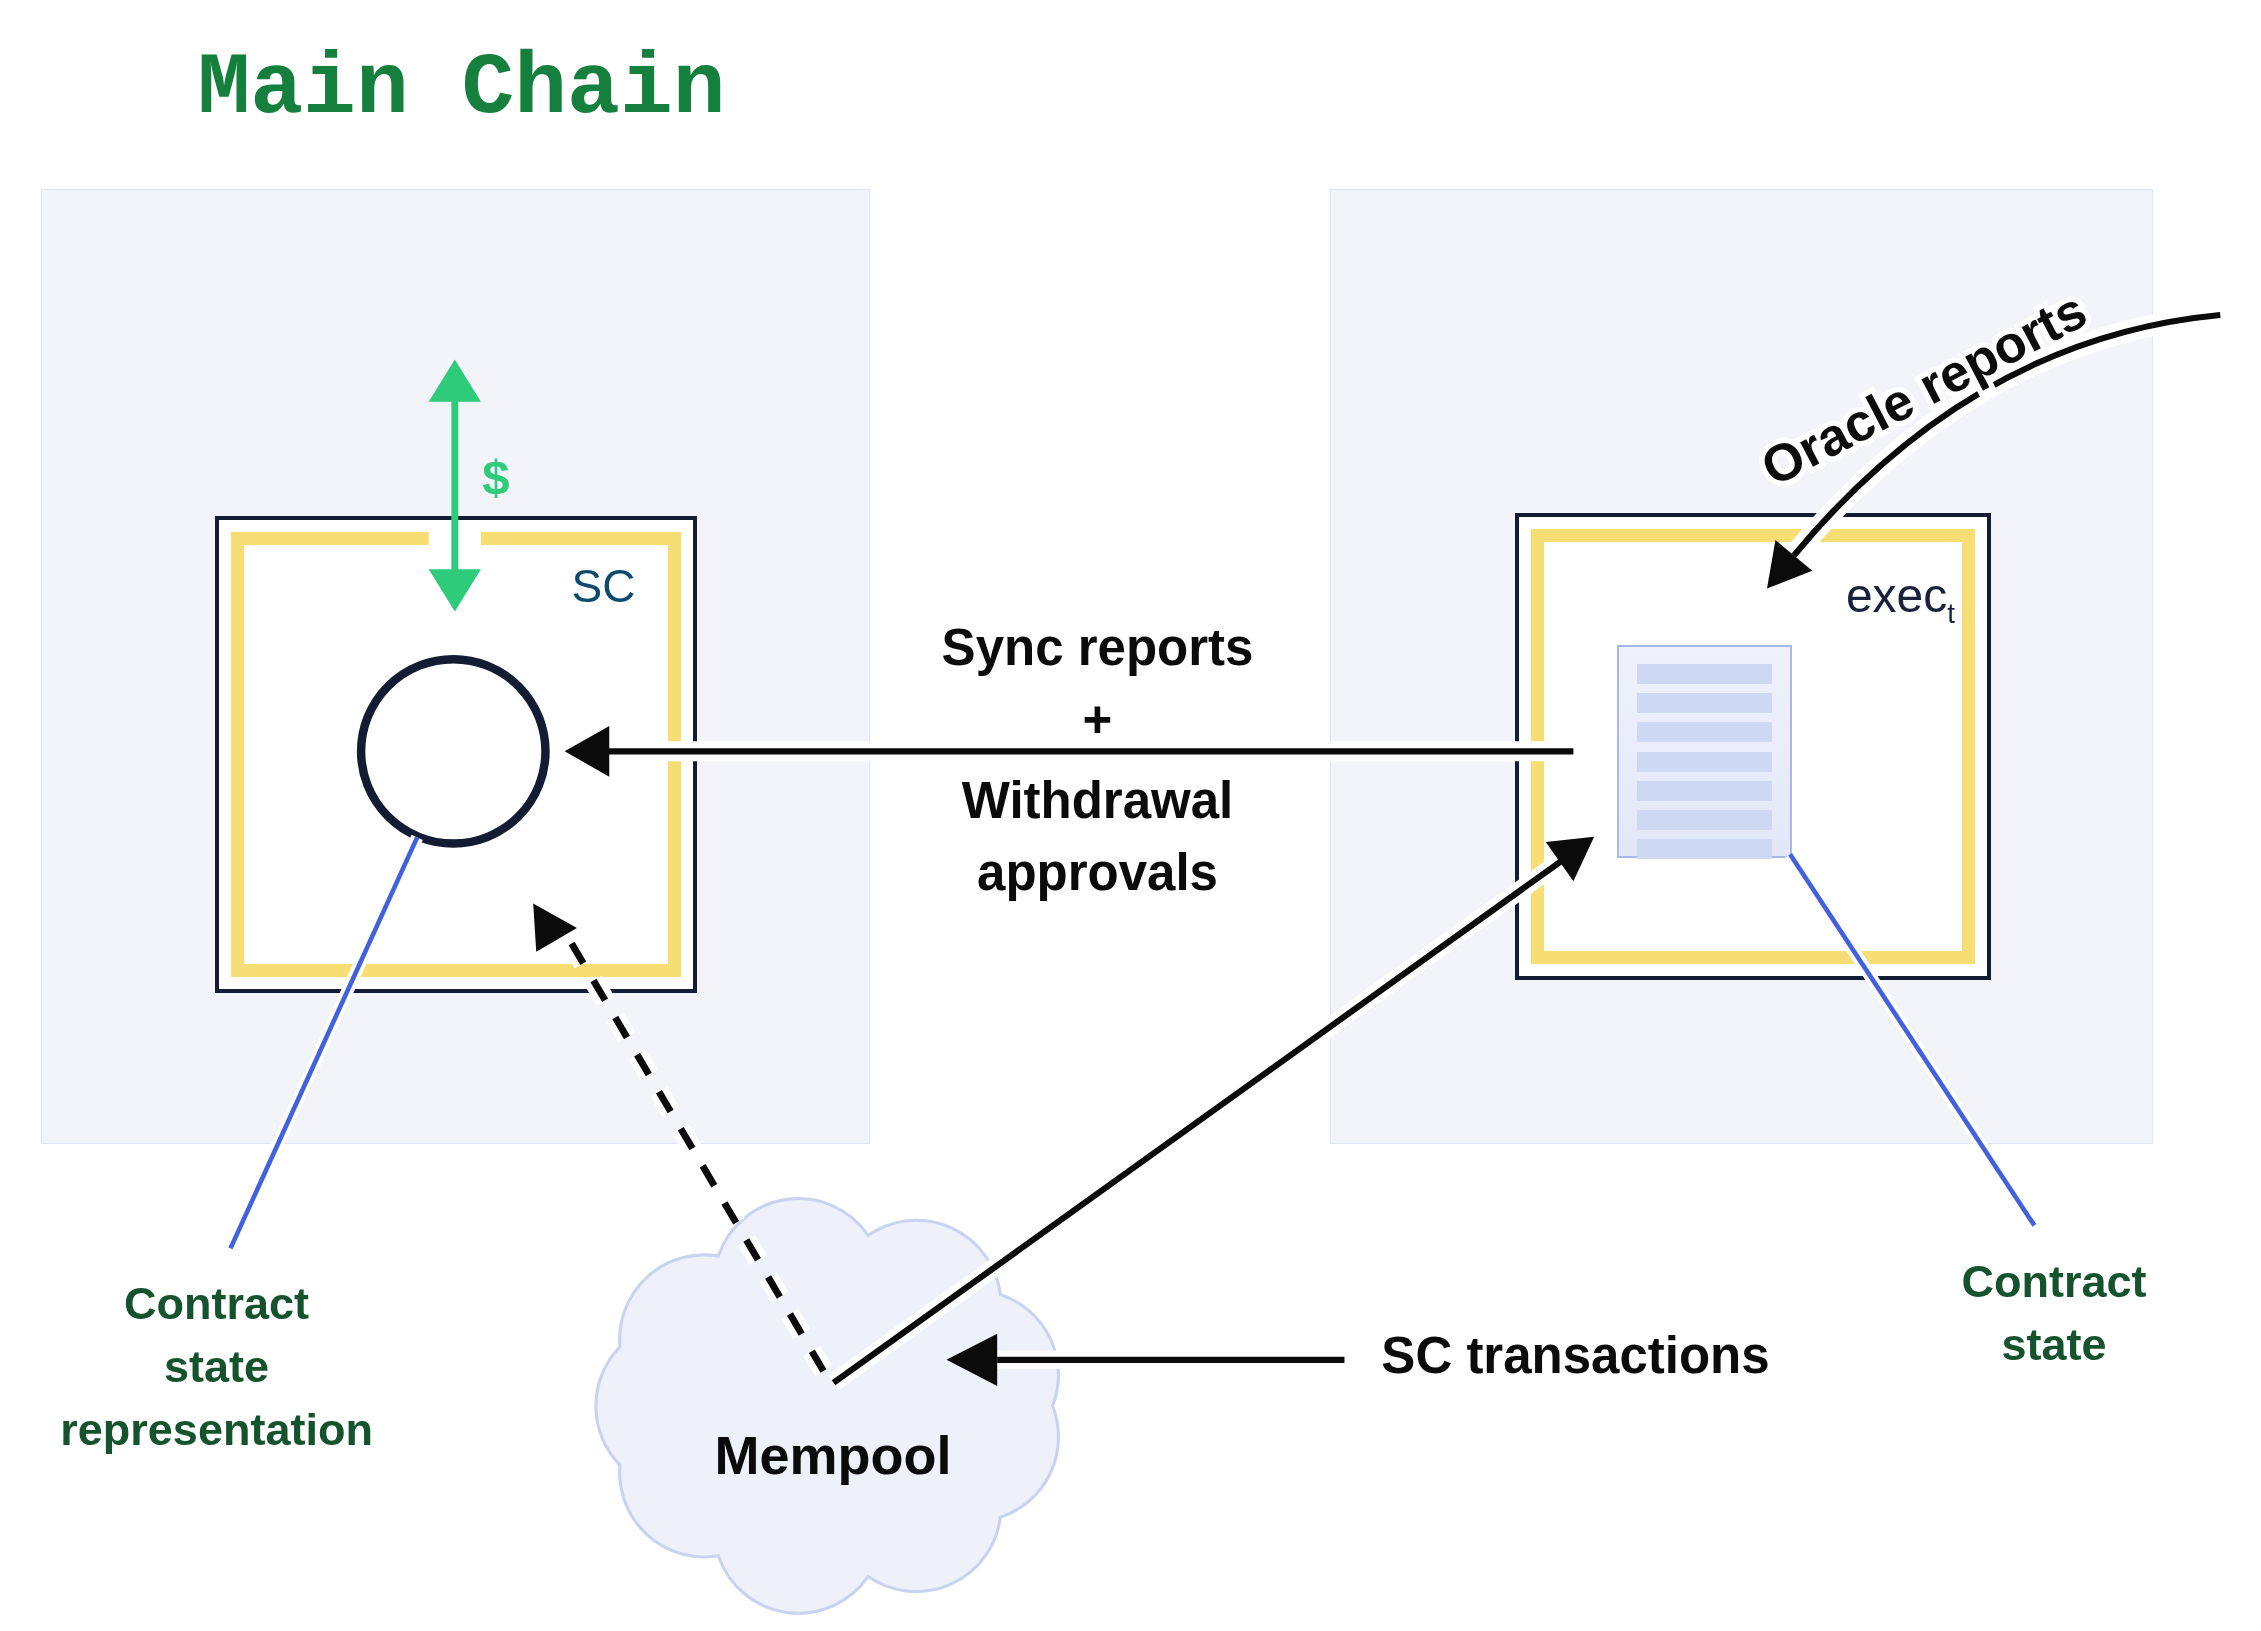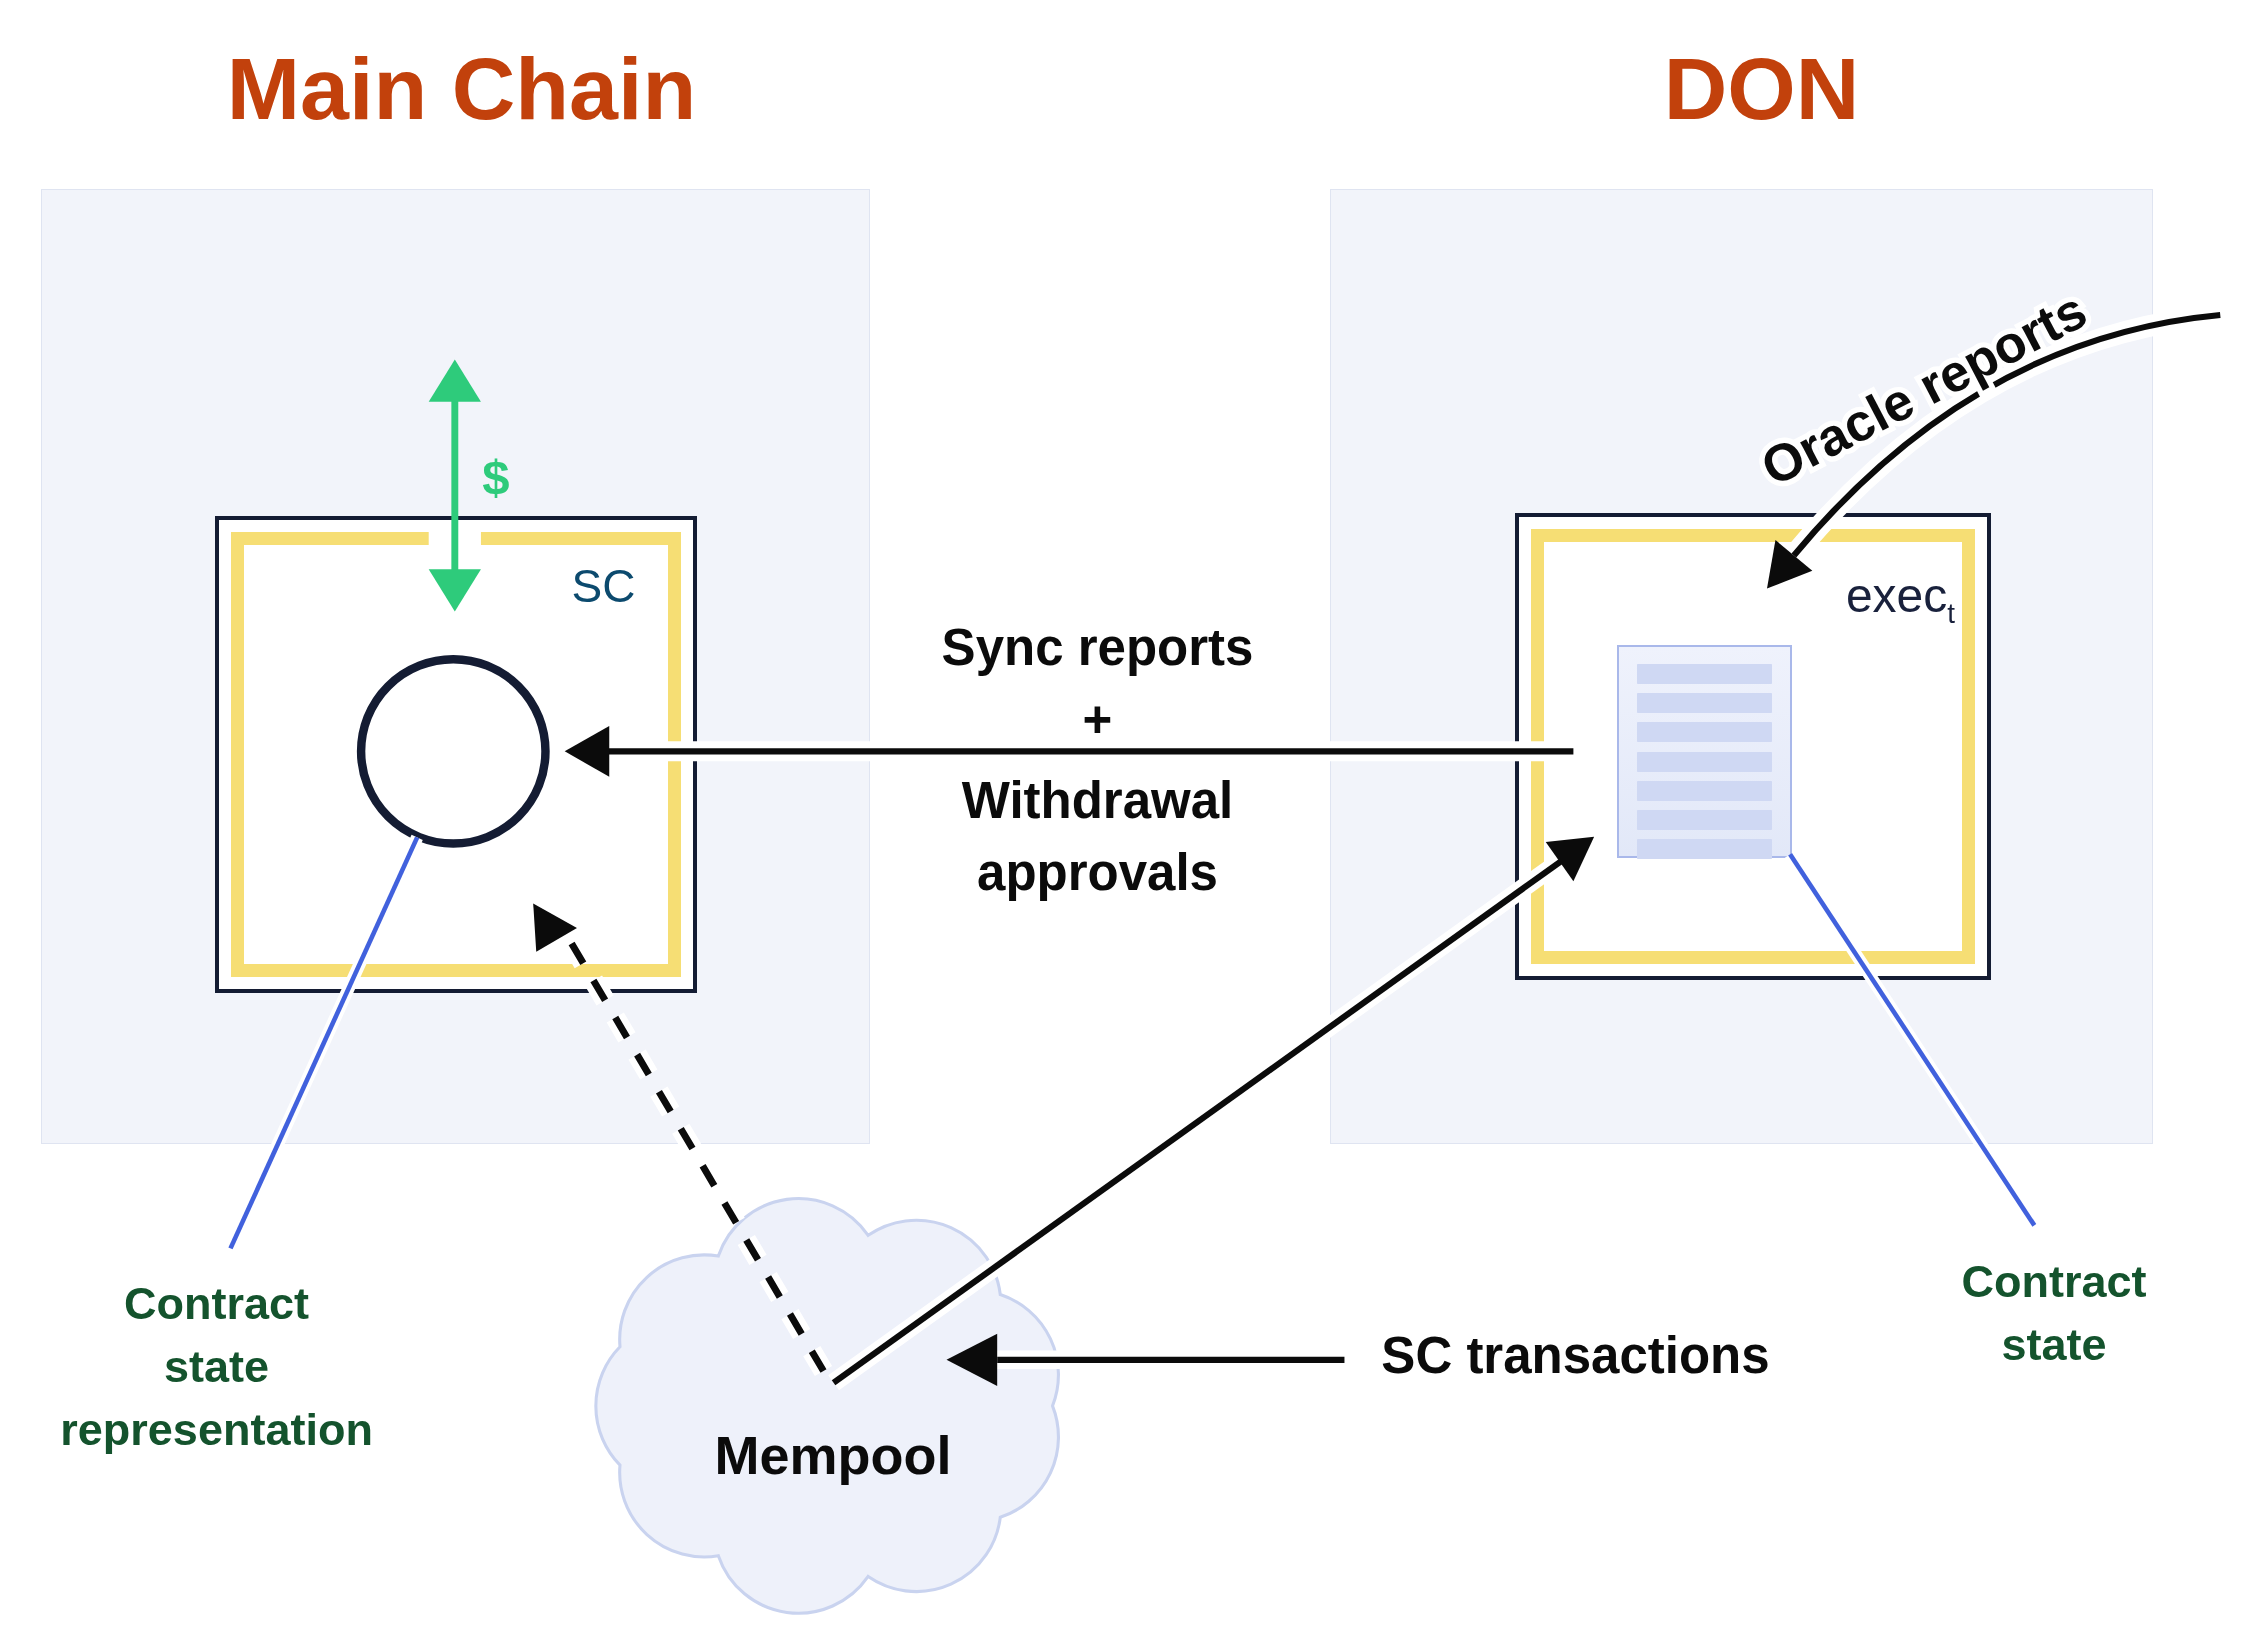--- a/index.html
+++ b/index.html
@@ -5,23 +5,24 @@
   html,body{margin:0;padding:0;background:#ffffff;}
   .stage{
     position:relative;
     width:2261px;height:1631px;
     background:#ffffff;
     font-family:"Liberation Sans", sans-serif;
     overflow:hidden;
   }
   .abs{position:absolute;}
   .title{
-    font-size:88px;font-weight:700;color:#c2410c;
+    font-size:88px;font-weight:700;color:#15803d;
     text-align:center;line-height:1;letter-spacing:0px;
     z-index:2;
+    font-family:Liberation Mono, monospace;
   }
   .panel{
     background:#f2f4fa;
     border:1.5px solid #dfe4f1;
     box-sizing:border-box;
     z-index:1;
   }
   .green-label{
     font-size:55px;font-weight:600;color:#2ecb7b;
     text-align:center;line-height:1;z-index:2;
@@ -69,21 +70,20 @@
     background:#cfd8f3;border-radius:0.8px;
   }
   svg.overlay{position:absolute;left:0;top:0;z-index:5;pointer-events:none;}
 </style>
 </head>
 <body>
 
 <div class="stage">
 
   <div class="abs title" style="left:108px;top:45px;width:707px;">Main Chain</div>
-  <div class="abs title" style="left:1531px;top:45px;width:461px;">DON</div>
 
   <div class="abs panel" style="left:41px;top:189px;width:829px;height:955px;"></div>
   <div class="abs panel" style="left:1330px;top:189px;width:823px;height:955px;"></div>
 
   <div class="abs green-label" style="left:419px;top:453px;width:154px;font-size:49px;">$</div>
 
   <div class="abs box" style="left:215px;top:516px;width:482px;height:477px;">
     <div class="box-yellow"></div>
   </div>
   <div class="abs sc-label" style="left:538px;top:563px;width:131px;">SC</div>

